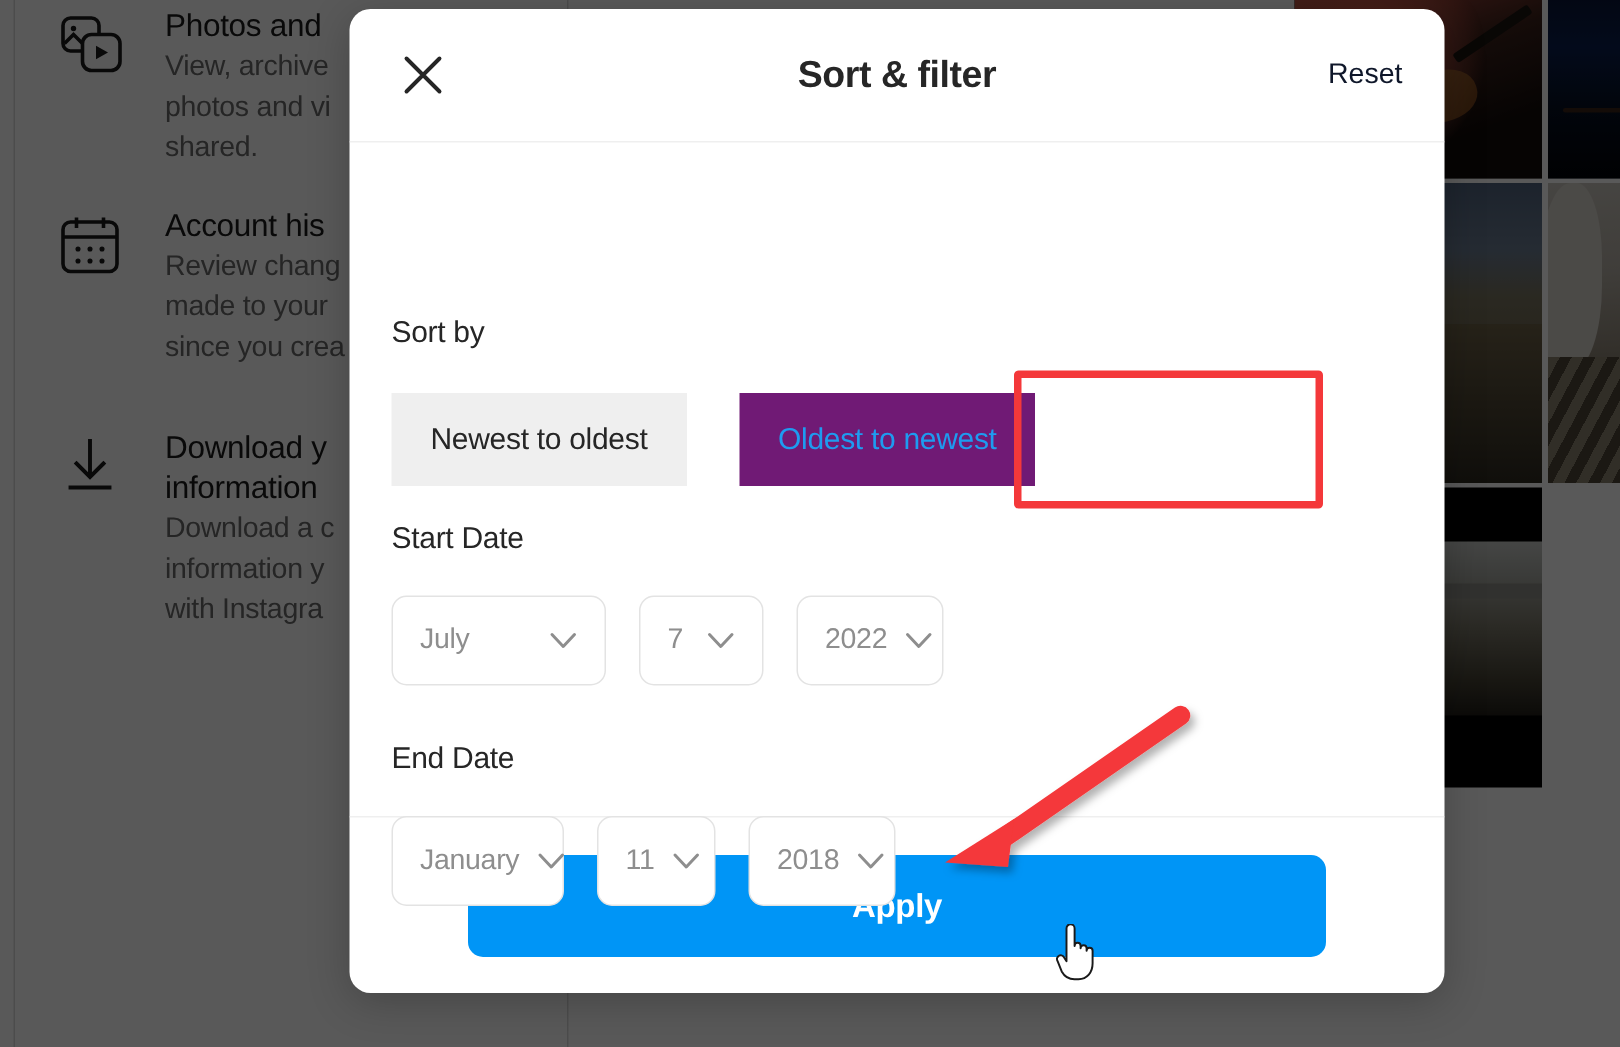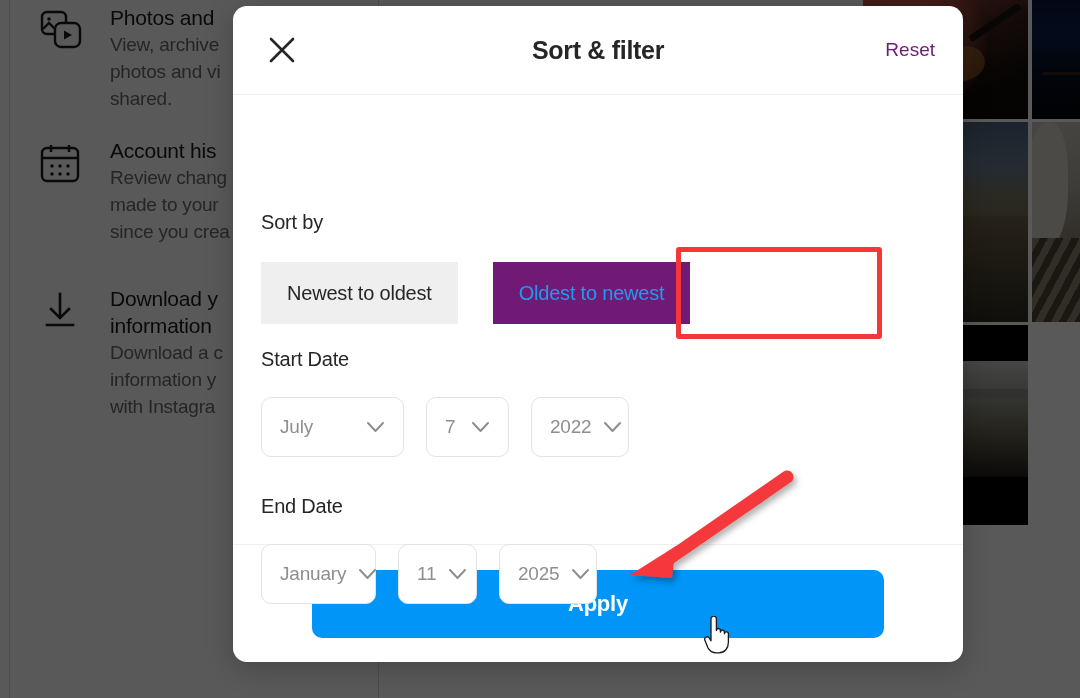--- a/index.html
+++ b/index.html
@@ -66,21 +66,21 @@
     width:42px; height:42px; display:flex; align-items:center; justify-content:center;
     cursor:pointer; background:none; border:none;
   }
   .close-btn svg { display:block; }
   .modal-title {
     width:100%; text-align:center;
     font-size:25px; font-weight:700; color:#262626; letter-spacing:-0.3px;
   }
   .reset-link {
     position:absolute; right:28px; top:50%; transform:translateY(-50%);
-    font-size:19px; color:#701a75; cursor:pointer; font-weight:400;
+    font-size:19px; color:#0f172a; cursor:pointer; font-weight:400;
   }
 
   .modal-body { flex:1 1 auto; position:relative; padding:0 44px; }
 
   .section-label {
     font-size:20px; color:#262626; font-weight:400; letter-spacing:-0.2px;
   }
   #lbl-sortby { position:absolute; left:28px; top:116px; }
   #lbl-start  { position:absolute; left:28px; top:253px; }
   #lbl-end    { position:absolute; left:28px; top:400px; }
@@ -327,21 +327,21 @@
         </div>
         <div class="sel sel-day-end">
           <span class="sel-value">11</span>
           <span class="chev">
             <svg width="19" height="12" viewBox="0 0 19 12" fill="none" stroke="#8e8e8e" stroke-width="2" stroke-linecap="round" stroke-linejoin="round">
                 <path d="M2 2l7.5 8L17 2"></path>
               </svg>
           </span>
         </div>
         <div class="sel sel-year-end">
-          <span class="sel-value">2025</span>
+          <span class="sel-value">2018</span>
           <span class="chev">
             <svg width="19" height="12" viewBox="0 0 19 12" fill="none" stroke="#8e8e8e" stroke-width="2" stroke-linecap="round" stroke-linejoin="round">
                 <path d="M2 2l7.5 8L17 2"></path>
               </svg>
           </span>
         </div>
       </div>
 
     </div>
 

